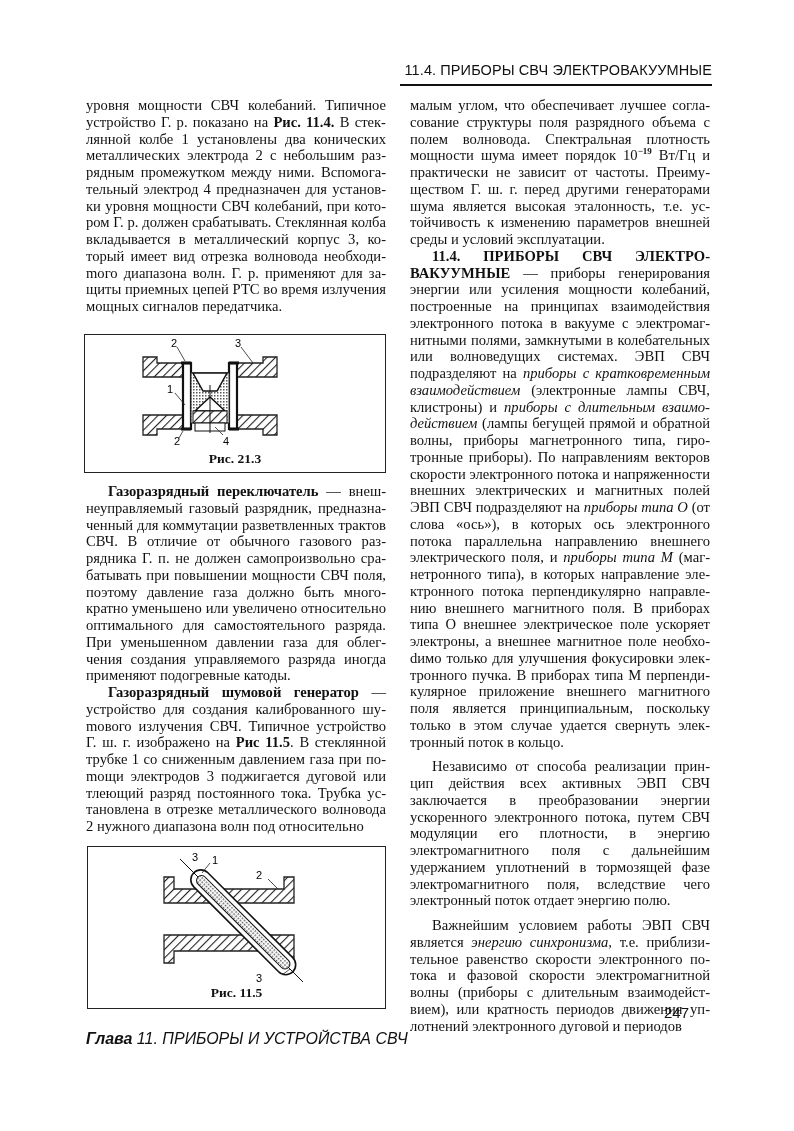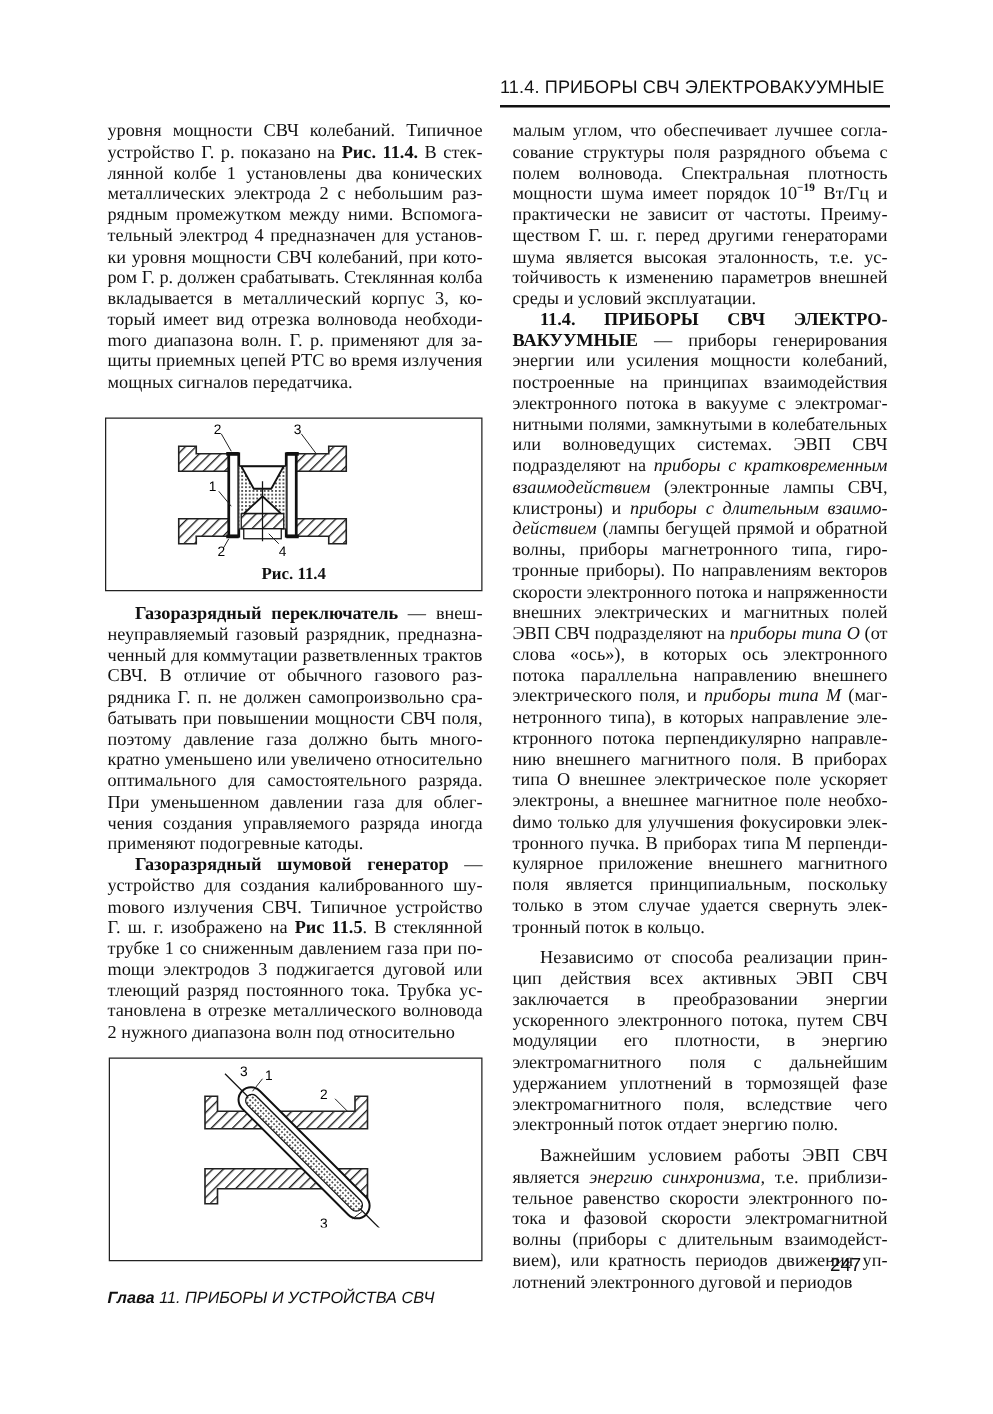--- a/index.html
+++ b/index.html
@@ -1,38 +1,38 @@
 <!DOCTYPE html>
 <html><head>
 <meta charset="utf-8">
 <style>
   html, body { margin: 0; padding: 0; background: #ffffff; }
   body { width: 794px; height: 1131px; position: relative; overflow: hidden; color: #111; }
   .serif { font-family: "Liberation Serif", "DejaVu Serif", serif; }
   .sans { font-family: "Liberation Sans", "DejaVu Sans", sans-serif; }
 
-  .running-head { position: absolute; left: 400px; top: 62px; width: 312px; 
+  .running-head { position: absolute; left: 400px; top: 62px; width: 312px; text-align: right;
     font-size: 14.5px; letter-spacing: 0.1px; }
   .head-rule { position: absolute; left: 400px; top: 84px; width: 312px; height: 2px; background: #111; }
 
   .col { position: absolute; font-size: 14.6px; line-height: 16.75px; text-align: justify; hyphens: manual; }
   .col p { margin: 0; }
   .col p.ind { text-indent: 22px; }
   .col-left { left: 86px; width: 300px; }
   .col-right { left: 410px; width: 300px; }
 
   .b { font-weight: bold; }
   .i { font-style: italic; }
   sup { font-size: 9px; line-height: 0; font-weight: bold; }
 
   .figbox { position: absolute; border: 1.3px solid #222; background: #fff; }
   .fig-caption { position: absolute; left: 0; right: 0; text-align: center; font-weight: bold; font-size: 13.5px; }
   .figbox svg { position: absolute; }
 
-  .footer-left { position: absolute; left: 86px; top: 1030px; font-size: 13px; font-style: italic; }
+  .footer-left { position: absolute; left: 86px; top: 1030px; font-size: 16px; font-style: italic; }
   .footer-left .ch { font-weight: bold; }
   .footer-right { position: absolute; left: 664px; top: 1004px; font-size: 15px; }
 </style>
 </head>
 <body>
 
 <div class="running-head sans">11.4. ПРИБОРЫ СВЧ ЭЛЕКТРОВАКУУМНЫЕ</div>
 <div class="head-rule"></div>
 
 <div class="col col-left serif" style="top:97px;">
@@ -80,21 +80,21 @@
     <text x="86" y="12" font-size="11" font-family="Liberation Sans, sans-serif">2</text>
     <line x1="156" y1="12" x2="168" y2="28" stroke="#222" stroke-width="0.8"></line>
     <text x="150" y="12" font-size="11" font-family="Liberation Sans, sans-serif">3</text>
     <line x1="90" y1="58" x2="100" y2="70" stroke="#222" stroke-width="0.8"></line>
     <text x="82" y="58" font-size="11" font-family="Liberation Sans, sans-serif">1</text>
     <line x1="98" y1="96" x2="94" y2="103" stroke="#222" stroke-width="0.8"></line>
     <text x="89" y="110" font-size="11" font-family="Liberation Sans, sans-serif">2</text>
     <line x1="130" y1="92" x2="138" y2="100" stroke="#222" stroke-width="0.8"></line>
     <text x="138" y="110" font-size="11" font-family="Liberation Sans, sans-serif">4</text>
   </svg>
-  <div class="fig-caption" style="top:116px;">Рис. 11.4</div>
+  <div class="fig-caption" style="top:116px;">Рис. 21.3</div>
 </div>
 
 <div class="col col-left serif" style="top:483px;">
   <p class="ind"><span class="b">Газоразрядный переключатель</span><span> — внеш­неуправляемый газовый разрядник, предназна­ченный для коммутации разветвленных трак­тов СВЧ. В отличие от обычного газового раз­рядника Г. п. не должен самопроизвольно сра­батывать при повышении мощности СВЧ поля, поэтому давление газа должно быть много­кратно уменьшено или увеличено относитель­но оптимального для самостоятельного разря­да. При уменьшенном давлении газа для облег­чения создания управляемого разряда иногда применяют подогревные катоды.</span></p>
   <p class="ind"><span class="b">Газоразрядный шумовой генератор</span><span> — устройство для создания калиброванного шу­mового излучения СВЧ. Типичное устройство Г. ш. г. изображено на </span><span class="b">Рис 11.5</span><span>. В стеклянной трубке 1 со сниженным давлением газа при по­mощи электродов 3 поджигается дуговой или тлеющий разряд постоянного тока. Трубка ус­тановлена в отрезке металлического волновода 2 нужного диапазона волн под относительно</span></p>
 </div>
 
 <div class="figbox serif" style="left:87px; top:846px; width:297px; height:161px;">
   <svg width="297" height="135" viewBox="0 0 297 135" style="left:0; top:0;">
 
@@ -111,20 +111,21 @@
     <line x1="200" y1="120" x2="216" y2="136" stroke="#111" stroke-width="1"></line>
 
     <text x="104" y="14" font-size="11" font-family="Liberation Sans, sans-serif">3</text>
     <line x1="122" y1="16" x2="114" y2="26" stroke="#222" stroke-width="0.8"></line>
     <text x="124" y="17" font-size="11" font-family="Liberation Sans, sans-serif">1</text>
     <line x1="180" y1="32" x2="190" y2="42" stroke="#222" stroke-width="0.8"></line>
     <text x="168" y="32" font-size="11" font-family="Liberation Sans, sans-serif">2</text>
     <line x1="194" y1="128" x2="202" y2="122" stroke="#222" stroke-width="0.8"></line>
     <text x="168" y="135" font-size="11" font-family="Liberation Sans, sans-serif">3</text>
   </svg>
+  <div class="fig-caption" style="top:138px;">Рис. 11.5</div>
 </div>
 
 <div class="col col-right serif" style="top:97px;">
   <p><span>малым углом, что обеспечивает лучшее согла­сование структуры поля разрядного объема с полем волновода. Спектральная плотность мощности шума имеет порядок 10</span><sup>−19</sup><span> Вт/Гц и практически не зависит от частоты. Преиму­ществом Г. ш. г. перед другими генераторами шума является высокая эталонность, т.е. ус­тойчивость к изменению параметров внешней среды и условий эксплуатации.</span></p>
   <p class="ind"><span class="b">11.4. ПРИБОРЫ СВЧ ЭЛЕКТРО­ВАКУУМНЫЕ</span><span> — приборы генерирования энергии или усиления мощности колебаний, построенные на принципах взаимодействия электронного потока в вакууме с электромаг­нитными полями, замкнутыми в колебатель­ных или волноведущих системах. ЭВП СВЧ подразделяют на </span><span class="i">приборы с кратковременным взаимодействием</span><span> (электронные лампы СВЧ, клистроны) и </span><span class="i">приборы с длительным взаимо­действием</span><span> (лампы бегущей прямой и обратной волны, приборы магнетронного типа, гиро­тронные приборы). По направлениям векторов скорости электронного потока и напряженнос­ти внешних электрических и магнитных полей ЭВП СВЧ подразделяют на </span><span class="i">приборы типа О</span><span> (от слова «ось»), в которых ось электронного потока параллельна направлению внешнего электрического поля, и </span><span class="i">приборы типа М</span><span> (маг­нетронного типа), в которых направление эле­ктронного потока перпендикулярно направле­нию внешнего магнитного поля. В приборах типа О внешнее электрическое поле ускоряет электроны, а внешнее магнитное поле необхо­dимо только для улучшения фокусировки элек­тронного пучка. В приборах типа М перпенди­кулярное приложение внешнего магнитного поля является принципиальным, поскольку только в этом случае удается свернуть элек­тронный поток в кольцо.</span></p>
   <p class="ind" style="margin-top:8px;">Независимо от способа реализации прин­цип действия всех активных ЭВП СВЧ заключа­ется в преобразовании энергии ускоренного электронного потока, путем СВЧ модуляции его плотности, в энергию электромагнитного поля с дальнейшим удержанием уплотнений в тормо­зящей фазе электромагнитного поля, вследствие чего электронный поток отдает энергию полю.</p>
   <p class="ind" style="margin-top:8px;"><span>Важнейшим условием работы ЭВП СВЧ является </span><span class="i">энергию синхронизма,</span><span> т.е. приблизи­тельное равенство скорости электронного по­тока и фазовой скорости электромагнитной волны (приборы с длительным взаимодейст­вием), или кратность периодов движения уп­лотнений электронного дуговой и периодов</span></p>
 </div>
 
 <div class="footer-left sans"><span class="ch">Глава</span><span> 11. ПРИБОРЫ И УСТРОЙСТВА СВЧ</span></div>

